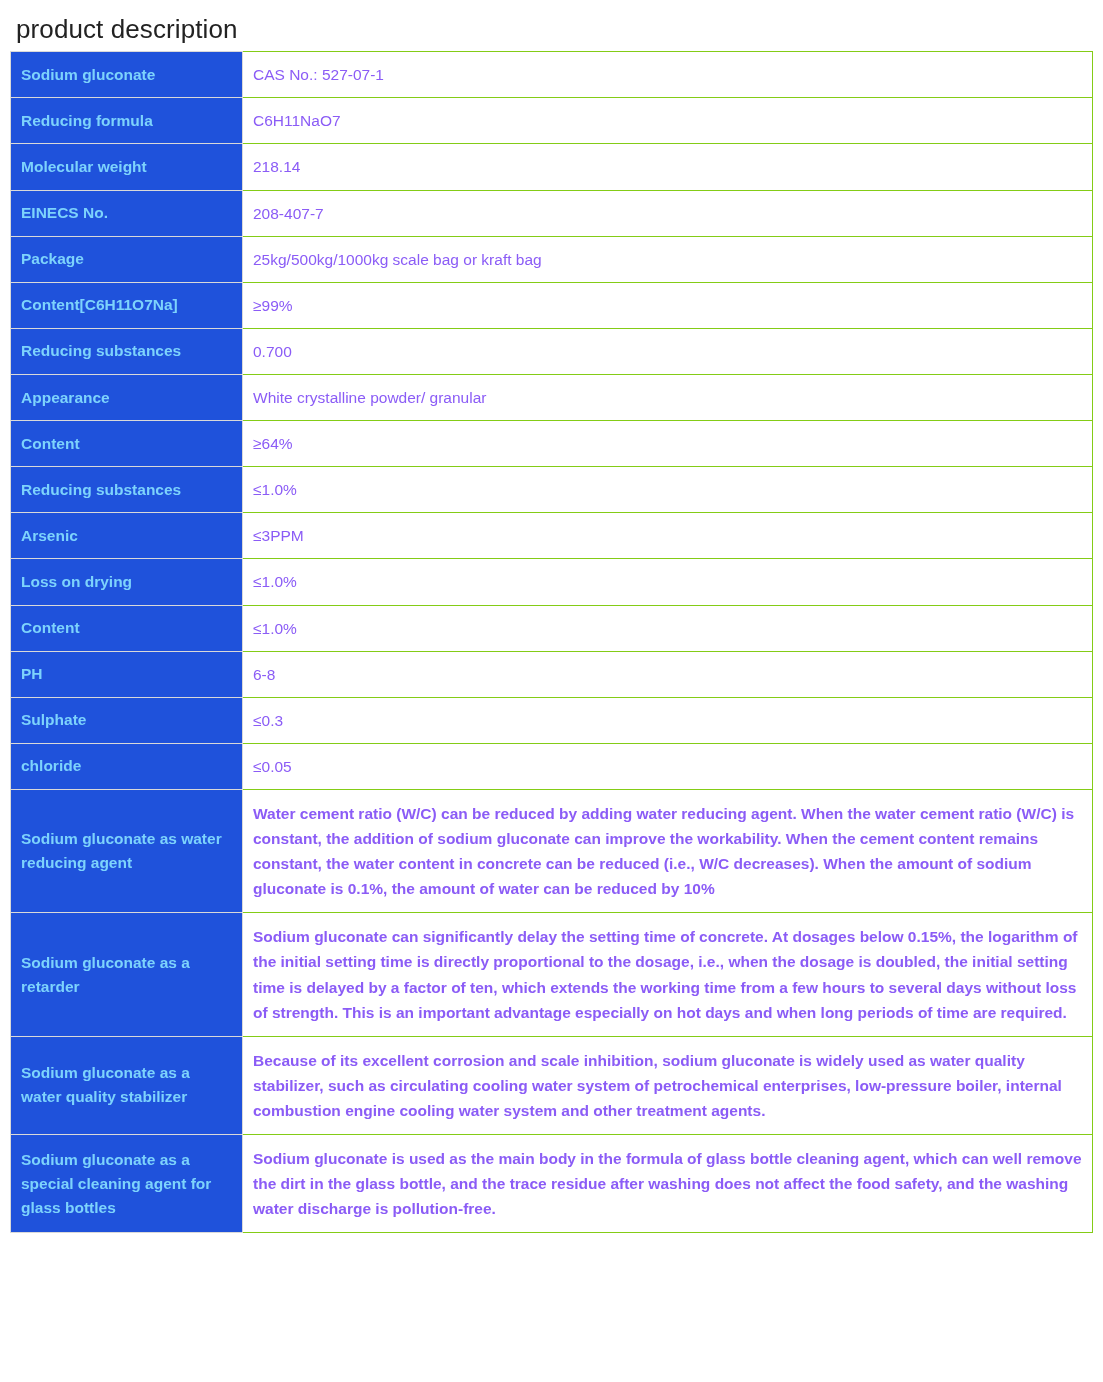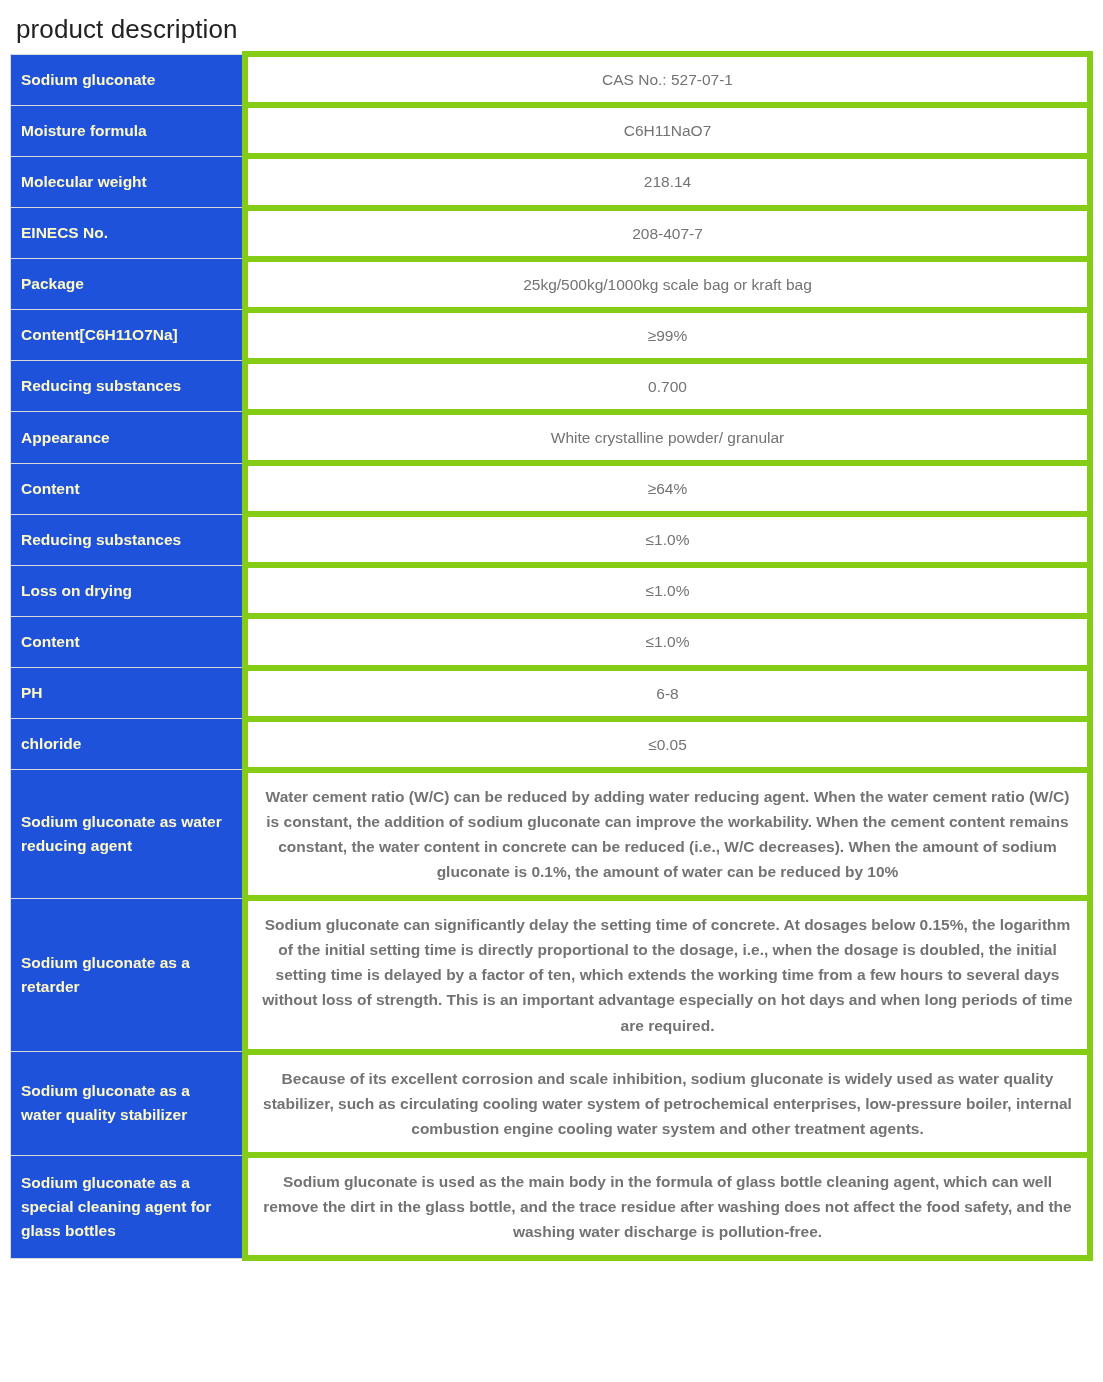--- a/index.html
+++ b/index.html
@@ -30,38 +30,37 @@
     border-collapse: collapse;
     width: 1083px;
     table-layout: fixed;
   }
   table.spec-table tr {
     vertical-align: middle;
   }
   td.label-cell {
     width: 213px;
     background: #1f52db;
-    color: #fef9c3;
+    color: #7dd3fc;
     font-size: 15.5px;
     font-weight: 700;
     padding: 10px 8px 10px 10px;
     border: 1px solid #d9d9d9;
     line-height: 1.55;
     word-wrap: break-word;
   }
   td.value-cell {
     background: #ffffff;
-    color: #737373;
+    color: #8b5cf6;
     font-size: 15.5px;
     font-weight: 400;
     padding: 10px 10px 10px 10px;
-    border: 6px solid #84cc16;
+    border: 1px solid #84cc16;
     line-height: 1.62;
     word-wrap: break-word;
-    text-align: center;
   }
   td.value-cell.para {
     padding-top: 11px;
     padding-bottom: 11px;
     font-weight: bold;
   }
 </style>
 </head>
 <body>
 
@@ -71,21 +70,21 @@
 
   <table class="spec-table">
     <tbody>
 
       <tr>
         <td class="label-cell">Sodium gluconate</td>
         <td class="value-cell">CAS No.: 527-07-1</td>
       </tr>
 
       <tr>
-        <td class="label-cell">Moisture formula</td>
+        <td class="label-cell">Reducing formula</td>
         <td class="value-cell">C6H11NaO7</td>
       </tr>
 
       <tr>
         <td class="label-cell">Molecular weight</td>
         <td class="value-cell">218.14</td>
       </tr>
 
       <tr>
         <td class="label-cell">EINECS No.</td>
@@ -115,38 +114,46 @@
       <tr>
         <td class="label-cell">Content</td>
         <td class="value-cell">≥64%</td>
       </tr>
 
       <tr>
         <td class="label-cell">Reducing substances</td>
         <td class="value-cell">≤1.0%</td>
       </tr>
 
+      <tr>
+        <td class="label-cell">Arsenic</td>
+        <td class="value-cell">≤3PPM</td>
+      </tr>
 
 
 
       <tr>
         <td class="label-cell">Loss on drying</td>
         <td class="value-cell">≤1.0%</td>
       </tr>
 
       <tr>
         <td class="label-cell">Content</td>
         <td class="value-cell">≤1.0%</td>
       </tr>
 
       <tr>
         <td class="label-cell">PH</td>
         <td class="value-cell">6-8</td>
       </tr>
 
+      <tr>
+        <td class="label-cell">Sulphate</td>
+        <td class="value-cell">≤0.3</td>
+      </tr>
 
       <tr>
         <td class="label-cell">chloride</td>
         <td class="value-cell">≤0.05</td>
       </tr>
 
       <tr>
         <td class="label-cell">Sodium gluconate as water reducing agent</td>
         <td class="value-cell para">Water cement ratio (W/C) can be reduced by adding water reducing agent. When the water cement ratio (W/C) is constant, the addition of sodium gluconate can improve the workability. When the cement content remains constant, the water content in concrete can be reduced (i.e., W/C decreases). When the amount of sodium gluconate is 0.1%, the amount of water can be reduced by 10%</td>
       </tr>

